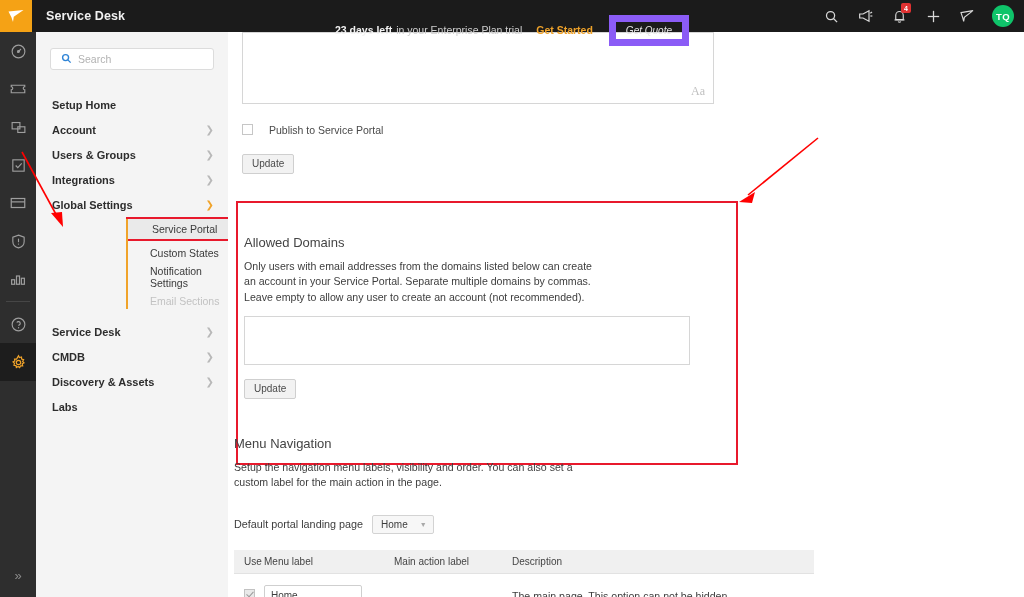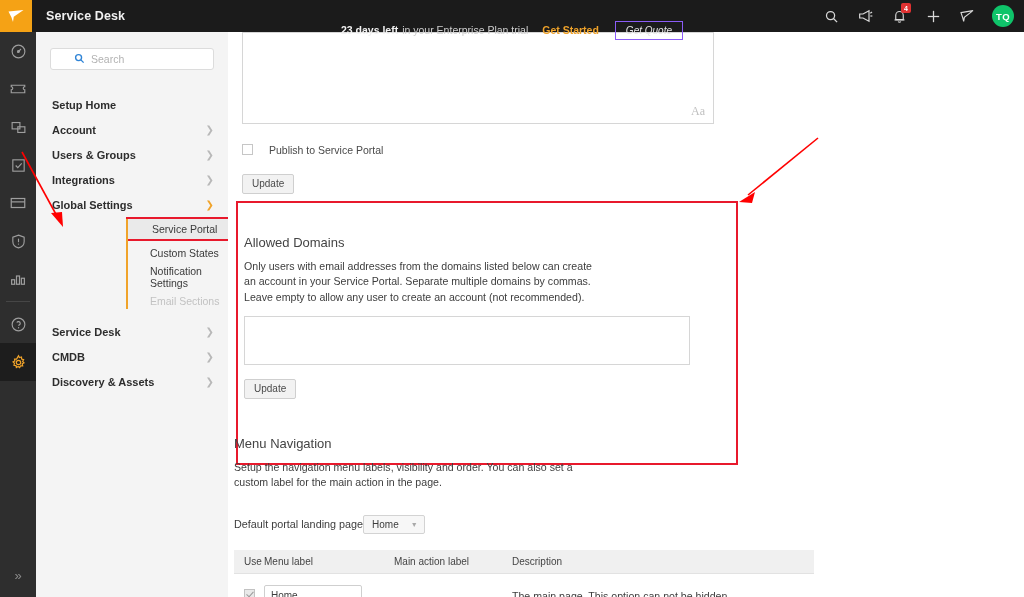--- a/index.html
+++ b/index.html
@@ -27,21 +27,21 @@
   .trial {
     position: absolute; left: 0; right: 0; top: 0; height: 32px;
     display: flex; align-items: center; justify-content: center;
     gap: 8px; pointer-events: none;
   }
   .trial > * { pointer-events: auto; margin-top: 28px; }
   .trial-days { color: #f2f2f2; font-size: 10.5px; font-weight: bold; }
   .trial-text { color: #cfcfcf; font-size: 10.5px; margin-left: -4px; }
   .trial-cta { color: #f0a32a; font-size: 10.5px; font-weight: bold; margin-left: 6px; cursor: pointer; }
   .trial-quote {
-    border: 1px solid #8b5cf6; color: #e8e8e8; font-size: 10px;
+    border: 7px solid #8b5cf6; color: #e8e8e8; font-size: 10px;
     font-style: italic; padding: 3px 10px; margin-left: 8px;
     background: transparent; cursor: pointer; white-space: nowrap;
   }
   .top-icons {
     position: absolute; right: 10px; top: 0; height: 32px;
     display: flex; align-items: center; gap: 0px; z-index: 31;
   }
   .ticon {
     width: 34px; height: 32px; display: flex; align-items: center;
     justify-content: center; position: relative; cursor: pointer;
@@ -81,21 +81,21 @@
 
   
   .sidebar {
     position: absolute; top: 32px; left: 36px; width: 192px; height: 565px;
     background: #f4f4f4; z-index: 10; overflow: hidden;
   }
   .search-wrap { padding: 16px 14px 0 14px; }
   .search-box {
     display: flex; align-items: center; gap: 6px;
     background: #ffffff; border: 1px solid #dcdcdc; border-radius: 3px;
-    height: 22px; padding: 0 23px;
+    height: 22px; padding: 0 10px;
   }
   .search-box input {
     border: 0; outline: 0; background: transparent; font-size: 10.5px;
     color: #333; width: 100%; font-family: "Liberation Sans", sans-serif;
   }
   .search-box input::placeholder { color: #b2b2b2; }
   .nav { margin-top: 22px; }
   .nav-item {
     height: 25px; display: flex; align-items: center;
     padding: 0 14px 0 16px; cursor: pointer; position: relative;
@@ -120,21 +120,21 @@
   .sub-item.disabled .sub-label { color: #c2c2c2; }
 
   
   .content {
     position: absolute; top: 32px; left: 228px; width: 796px; height: 565px;
     background: #ffffff; overflow: hidden;
   }
   .pad { padding: 0 0 0 14px; }
 
   .big-textarea {
-    width: 472px; height: 92px; border: 1px solid #d6d6d6; background: #fff;
+    width: 472px; height: 72px; border: 1px solid #d6d6d6; background: #fff;
     position: relative; margin-top: 0px;
   }
   .aa {
     position: absolute; right: 8px; bottom: 4px;
     color: #bfbfbf; font-size: 12px; font-family: "Liberation Serif", serif;
   }
   .checkrow { display: flex; align-items: flex-start; gap: 16px; margin-top: 20px; }
   .cbox {
     width: 11px; height: 11px; border: 1px solid #c6c6c6; background: #fff;
     display: inline-block; flex: 0 0 11px;
@@ -168,21 +168,21 @@
   .sec-desc { font-size: 10.6px; color: #3d3d3d; line-height: 1.45; width: 356px; }
   .dom-input {
     width: 446px; height: 49px; border: 1px solid #d6d6d6;
     background: #fff; margin-top: 11px;
   }
   .dom-btn-wrap { margin-top: 13px; }
 
   
   .menu-nav { position: absolute; left: 6px; top: 404px; width: 600px; }
   .mn-desc { font-size: 10.6px; color: #3d3d3d; line-height: 1.45; width: 360px; }
-  .landing-row { display: flex; align-items: center; margin-top: 24px; }
+  .landing-row { display: flex; align-items: center; gap: 9px; margin-top: 24px; }
   .landing-label { font-size: 10.8px; color: #3d3d3d; }
   .landing-select {
     display: flex; align-items: center; gap: 12px;
     border: 1px solid #d3d3d3; background: #f7f7f7; border-radius: 2px;
     font-size: 10px; color: #3d3d3d; padding: 3px 6px 3px 8px; cursor: pointer;
   }
   .caret { color: #a9a9a9; font-size: 7px; line-height: 1; }
   .tbl { width: 580px; margin-top: 16px; border-collapse: collapse; }
   .tbl thead th {
     background: #f0f0f0; font-size: 10px; color: #444; font-weight: normal;
@@ -377,20 +377,23 @@
         <span class="nav-label">Service Desk</span>
         <span class="nav-chev">❯</span>
       </div>
       <div class="nav-item">
         <span class="nav-label">CMDB</span>
         <span class="nav-chev">❯</span>
       </div>
       <div class="nav-item">
         <span class="nav-label">Discovery &amp; Assets</span>
         <span class="nav-chev">❯</span>
+      </div>
+      <div class="nav-item">
+        <span class="nav-label">Labs</span>
       </div>
     </div>
   </div>
 
   <div class="content">
     <div class="pad">
       <div class="big-textarea">
         <span class="aa">Aa</span>
       </div>
       <div class="checkrow">

